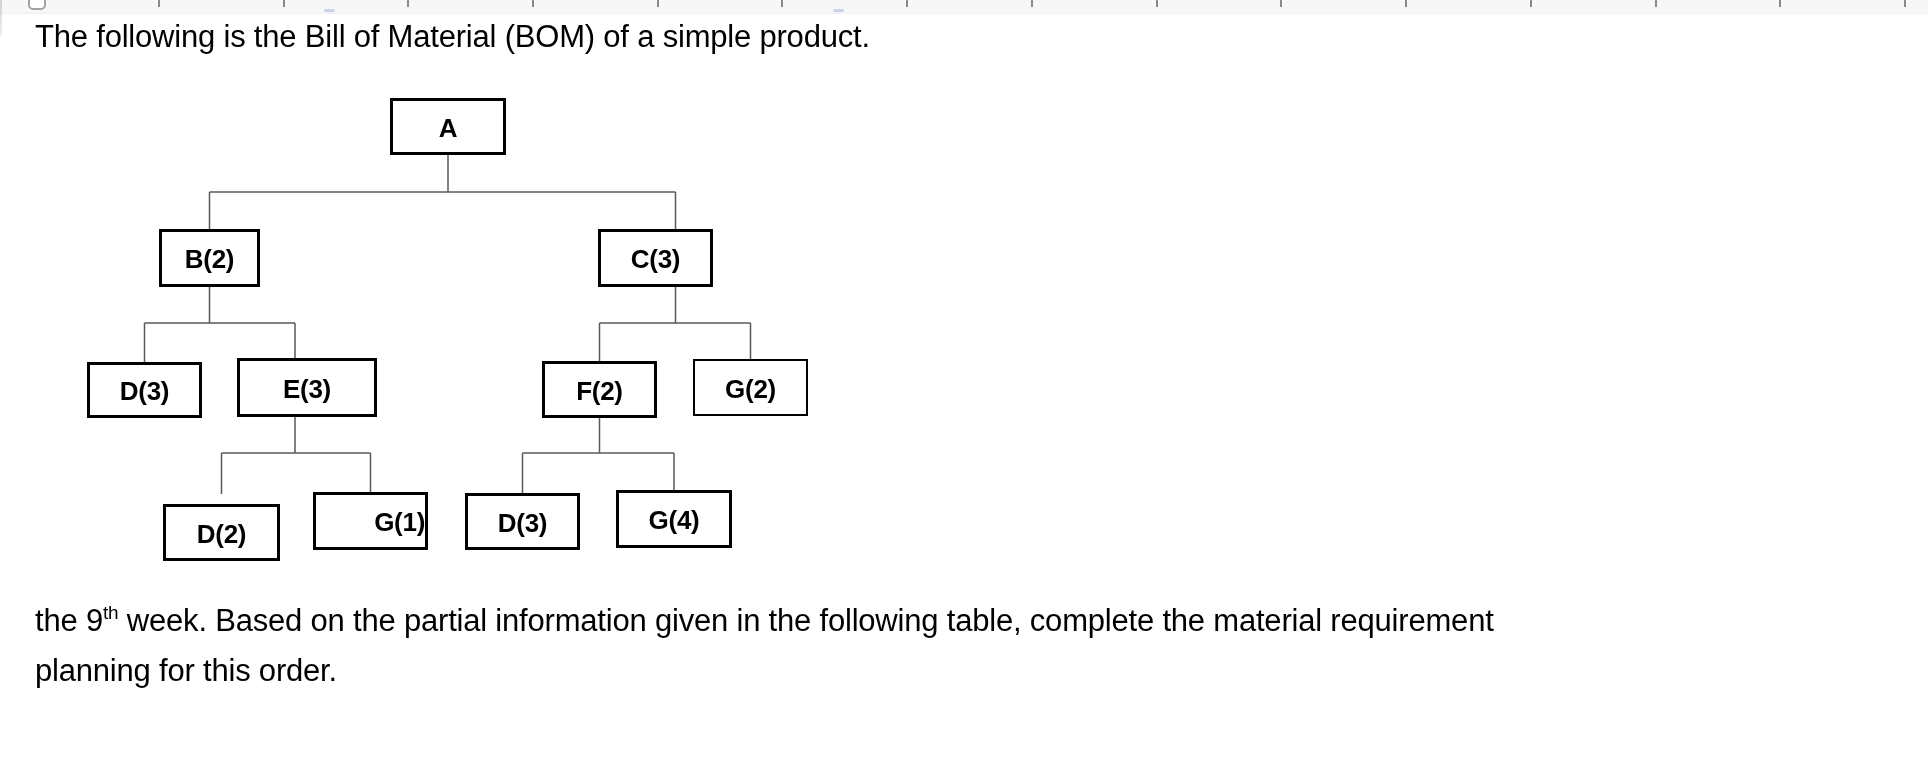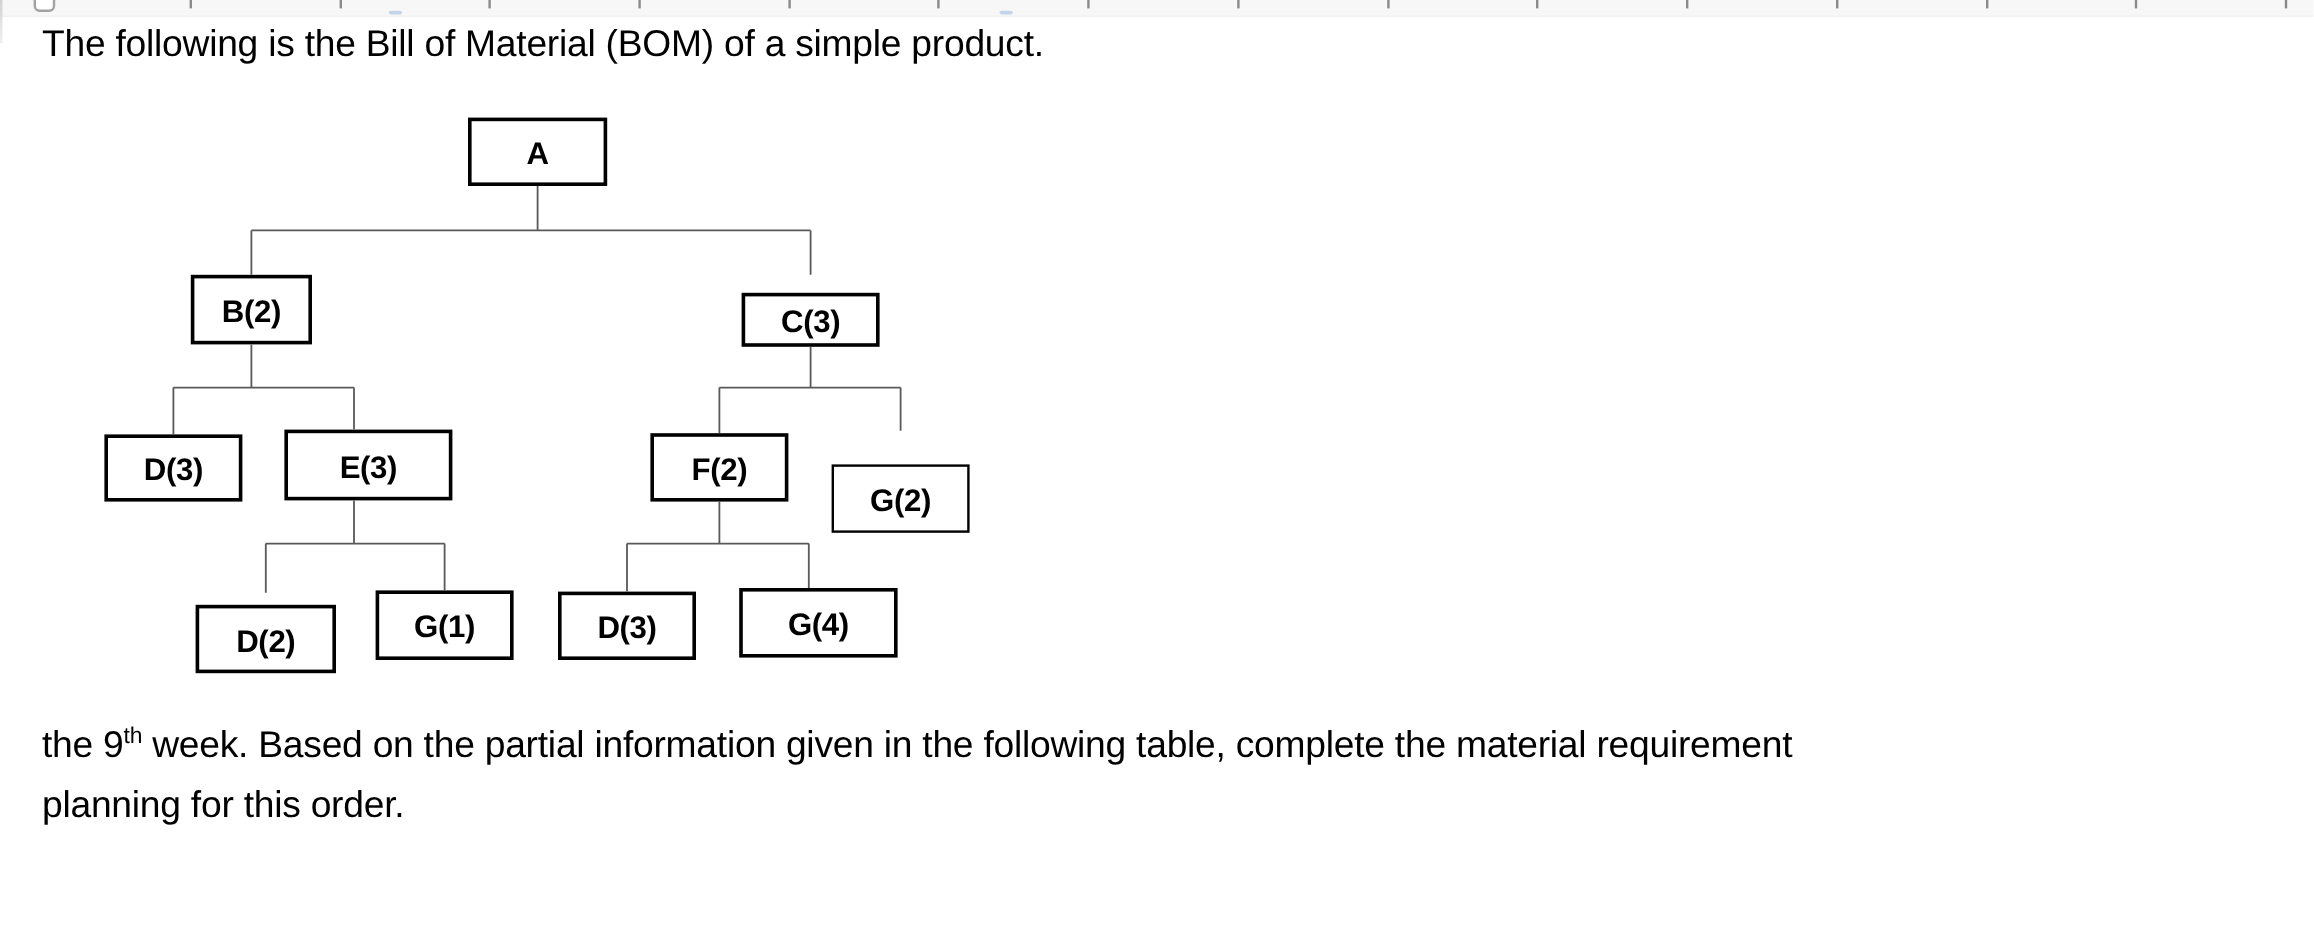--- a/index.html
+++ b/index.html
@@ -106,45 +106,45 @@
     <svg id="bom-lines" width="1928" height="784">
         <path d="M 448 155 V 192 M 209.5 192 H 675.5 M 209.5 192 V 229 M 675.5 192 V 229 M 209.5 287 V 323 M 144.5 323 H 295 M 144.5 323 V 362 M 295 323 V 358 M 675.5 287 V 323 M 599.5 323 H 750.5 M 599.5 323 V 361 M 750.5 323 V 359 M 295 417 V 453 M 221.5 453 H 370.5 M 221.5 453 V 494 M 370.5 453 V 492 M 599.5 418 V 453 M 522.5 453 H 674 M 522.5 453 V 493 M 674 453 V 490" fill="none" stroke="#595959" stroke-width="1.5"></path>
       </svg>
     <div id="bom-nodes">
         <div class="bom-node" style="left: 390px; top: 98px; width: 116px; height: 57px; border: 3px solid rgb(0, 0, 0);">
           <span>A</span>
         </div>
         <div class="bom-node" style="left: 159px; top: 229px; width: 101px; height: 58px; border: 3px solid rgb(0, 0, 0);">
           <span>B(2)</span>
         </div>
-        <div class="bom-node" style="left: 618px; top: 229px; width: 115px; height: 45px; border: 3px solid rgb(0, 0, 0); margin-top: 15px;">
+        <div class="bom-node" style="left: 598px; top: 229px; width: 115px; height: 58px; border: 3px solid rgb(0, 0, 0);">
           <span>C(3)</span>
         </div>
         <div class="bom-node" style="left: 87px; top: 362px; width: 115px; height: 56px; border: 3px solid rgb(0, 0, 0);">
           <span>D(3)</span>
         </div>
         <div class="bom-node" style="left: 237px; top: 358px; width: 140px; height: 59px; border: 3px solid rgb(0, 0, 0);">
           <span>E(3)</span>
         </div>
         <div class="bom-node" style="left: 542px; top: 361px; width: 115px; height: 57px; border: 3px solid rgb(0, 0, 0);">
           <span>F(2)</span>
         </div>
-        <div class="bom-node" style="left: 693px; top: 359px; width: 115px; height: 57px; border: 2px solid rgb(0, 0, 0); margin-top: 28px;">
+        <div class="bom-node" style="left: 693px; top: 359px; width: 115px; height: 57px; border: 2px solid rgb(0, 0, 0);">
           <span>G(2)</span>
         </div>
         <div class="bom-node" style="left: 163px; top: 504px; width: 117px; height: 57px; border: 3px solid rgb(0, 0, 0);">
           <span>D(2)</span>
         </div>
-        <div class="bom-node" style="left: 313px; top: 492px; width: 115px; height: 58px; border: 3px solid rgb(0, 0, 0);">
+        <div class="bom-node" style="left: 313px; top: 492px; width: 115px; height: 58px; border: 3px solid rgb(0, 0, 0); justify-content: flex-end;">
           <span>G(1)</span>
         </div>
         <div class="bom-node" style="left: 465px; top: 493px; width: 115px; height: 57px; border: 3px solid rgb(0, 0, 0);">
           <span>D(3)</span>
         </div>
-        <div class="bom-node" style="left: 616px; top: 490px; width: 132px; height: 58px; border: 3px solid rgb(0, 0, 0);">
+        <div class="bom-node" style="left: 616px; top: 490px; width: 116px; height: 58px; border: 3px solid rgb(0, 0, 0);">
           <span>G(4)</span>
         </div>
       </div>
   </div>
 
   <div class="paragraph">
     <div class="pline">
       <span>the 9</span><sup>th</sup><span> week. Based on the partial information given in the following table, complete the material requirement</span>
     </div>
     <div class="pline">

